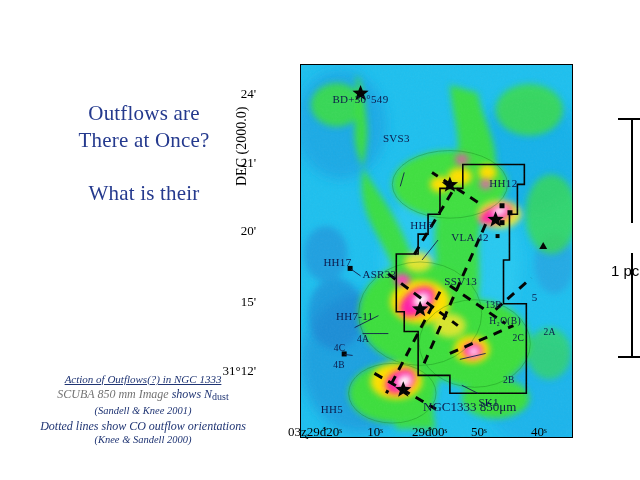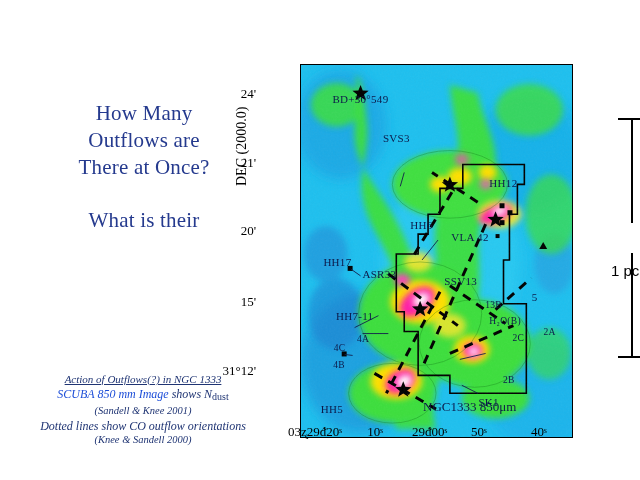--- a/index.html
+++ b/index.html
@@ -20,21 +20,21 @@
 
   
   #caption-block{
     position:absolute;left:14px;top:372px;width:258px;
     text-align:center;color:#1f3473;
     font-family:"Liberation Serif",serif;
     font-style:italic;font-size:12px;line-height:14.5px;
   }
   #caption-block .ln1{text-decoration:underline;font-size:11px;}
   #caption-block .ln2{}
-  #caption-block .green{color:#1d4ed8;}
+  #caption-block .green{color:#737373;}
   #caption-block .small{font-size:10.5px;}
   .sub{font-size:10px;vertical-align:-2px;font-style:normal;}
 
   
   #figure{position:absolute;left:248px;top:36px;width:340px;height:444px;}
 
   #plot-frame{
     position:absolute;left:52px;top:8px;width:273px;height:374px;
     border:1px solid #000;box-sizing:border-box;overflow:hidden;
     background:#86efac;
@@ -80,21 +80,20 @@
     font-family:"Liberation Sans",sans-serif;font-size:15px;color:#000;
     text-align:left;padding-left:6px;
   }
 </style>
 </head>
 <body>
 
 <div class="slide">
 
   <div id="title-block">
-    <div>How Many</div>
     <div>Outflows are</div>
     <div>There at Once?</div>
     <div class="q2">What is their</div>
   </div>
 
   <div id="caption-block">
     <div class="ln1">Action of Outflows(?) in NGC 1333</div>
     <div class="ln2"><span class="green">SCUBA 850 mm Image</span><span> shows N</span><span class="sub">dust</span></div>
     <div class="small">(Sandell &amp; Knee 2001)</div>
     <div><span>Dotted lines </span><span>show CO outflow orientations</span></div>

